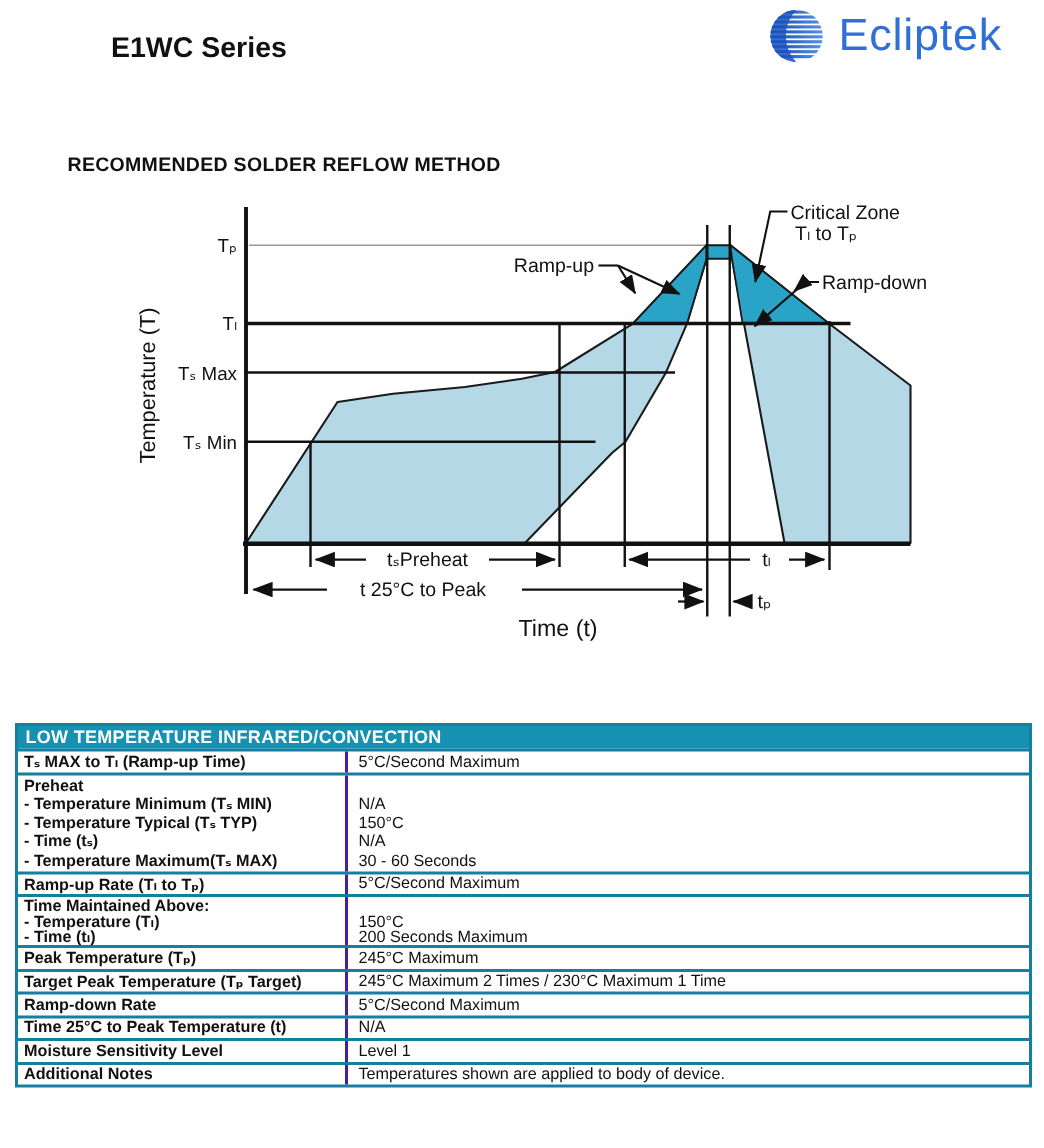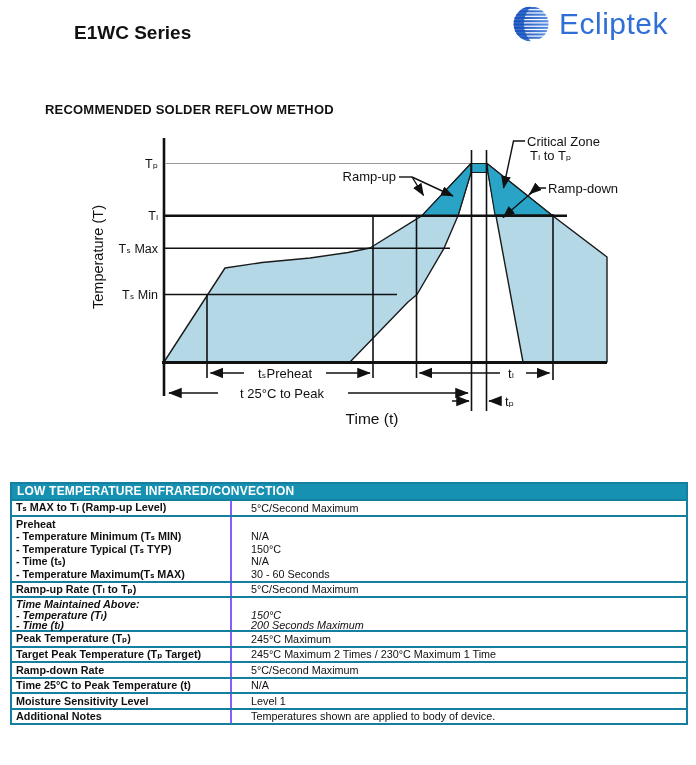--- a/index.html
+++ b/index.html
@@ -14,24 +14,24 @@
   #fig{position:absolute;left:0;top:120px;}
   #fig text{fill:#111;}
   
   .spec-table{position:absolute;left:10px;top:482px;width:678px;border:2px solid #147f9e;box-sizing:border-box;}
   .t-header{background:#1791b1;color:#fff;font-weight:bold;font-size:12px;line-height:15px;height:15px;padding-left:5px;letter-spacing:0.2px;}
   .t-row{display:flex;border-top:2px solid #147f9e;}
   .r-single{height:13.5px;}
   .r-preheat{height:64px;}
   .r-maint{height:32px;}
   .t-label{width:214px;font-weight:bold;font-size:10.8px;padding-left:4px;display:flex;align-items:center;}
-  .t-value{flex:1;border-left:2px solid #8b5cf6;font-size:10.8px;padding-left:19px;display:flex;align-items:center;}
+  .t-value{flex:1;border-left:2px solid #4c1d95;font-size:10.8px;padding-left:7px;display:flex;align-items:center;}
   .t-label.block,.t-value.block{display:block;padding-top:1px;}
   .r-preheat .cellline{line-height:12.6px;min-height:12.6px;}
-  .r-maint .cellline{line-height:10.5px;min-height:10.5px;font-style:italic;}
+  .r-maint .cellline{line-height:10.5px;min-height:10.5px;}
   .footer-caption{position:absolute;left:77px;top:749px;font-size:12.5px;font-weight:bold;margin-top:47px;}
 </style>
 </head>
 <body>
 
 <div id="page">
 
   <div class="series-title">E1WC Series</div>
   <div class="logo">
     <svg width="40" height="44">
@@ -137,21 +137,21 @@
     <text x="285" y="377.5" font-size="13" text-anchor="middle">tₛPreheat</text>
     <text x="282" y="397.5" font-size="13" text-anchor="middle">t 25°C to Peak</text>
     <text x="511" y="377.5" font-size="13" text-anchor="middle">tₗ</text>
     <text x="505" y="405.5" font-size="13">tₚ</text>
   </svg>
 
   <div class="spec-table">
     <div class="t-header">LOW TEMPERATURE INFRARED/CONVECTION</div>
 
     <div class="t-row r-single">
-      <div class="t-label">Tₛ MAX to Tₗ (Ramp-up Level)</div>
+      <div class="t-label">Tₛ MAX to Tₗ (Ramp-up Time)</div>
       <div class="t-value">5°C/Second Maximum</div>
     </div>
 
     <div class="t-row r-preheat">
       <div class="t-label block">
         <div class="cellline">Preheat</div>
         <div class="cellline">- Temperature Minimum (Tₛ MIN)</div>
         <div class="cellline">- Temperature Typical (Tₛ TYP)</div>
         <div class="cellline">- Time (tₛ)</div>
         <div class="cellline">- Temperature Maximum(Tₛ MAX)</div>

